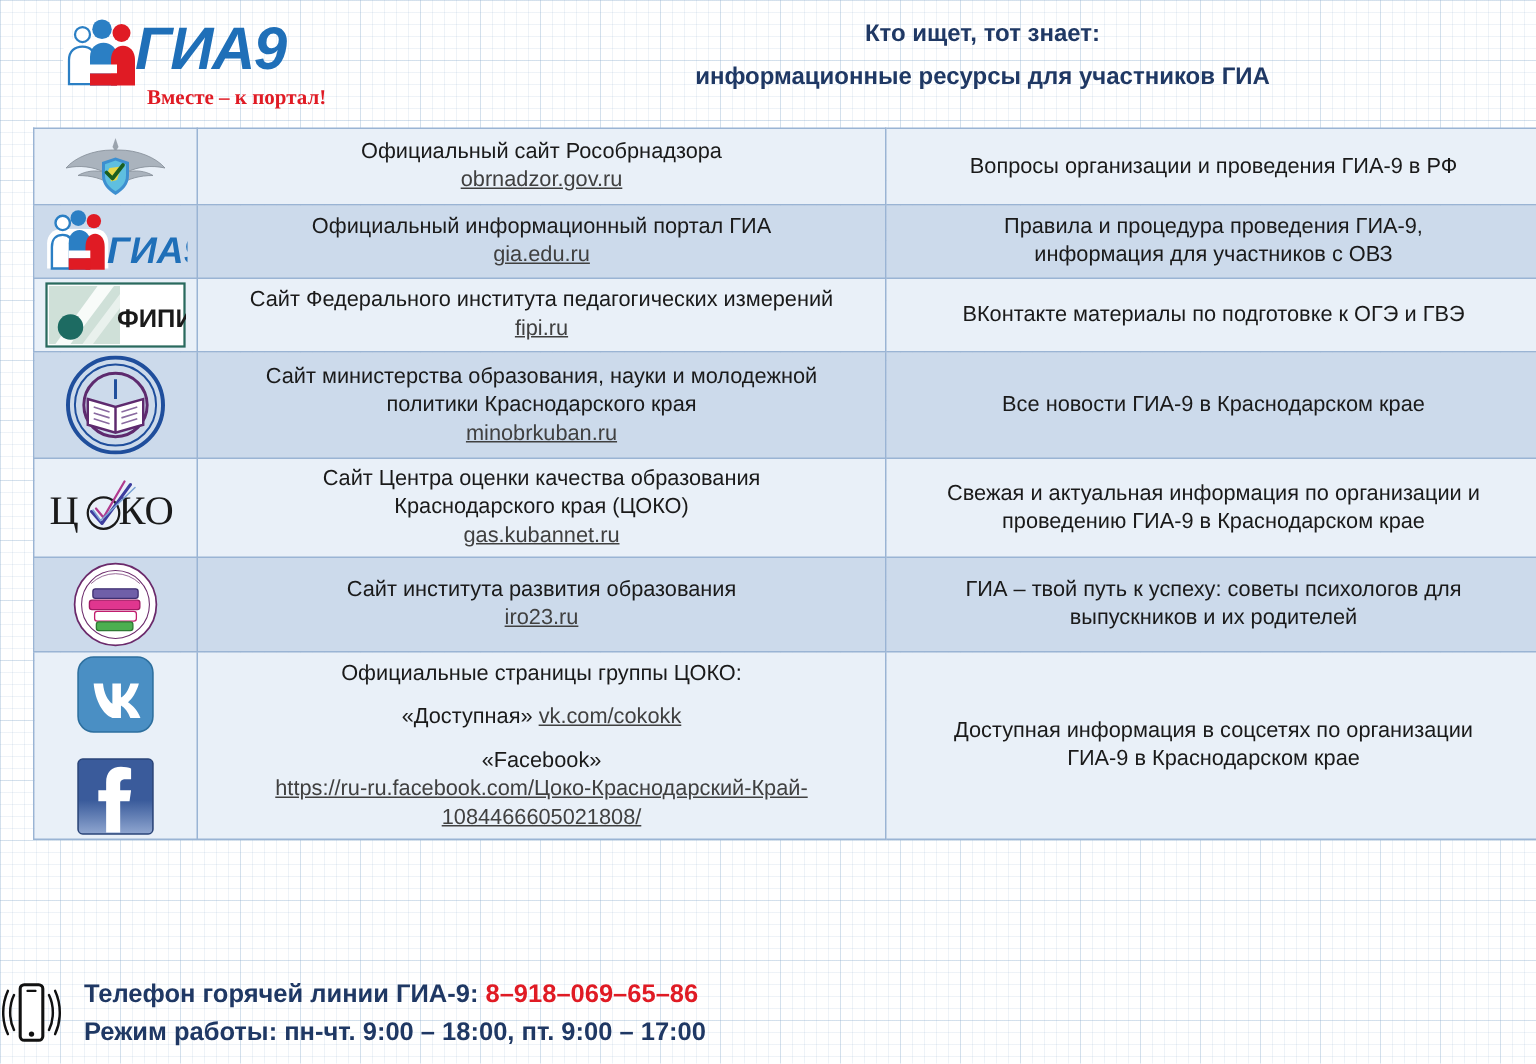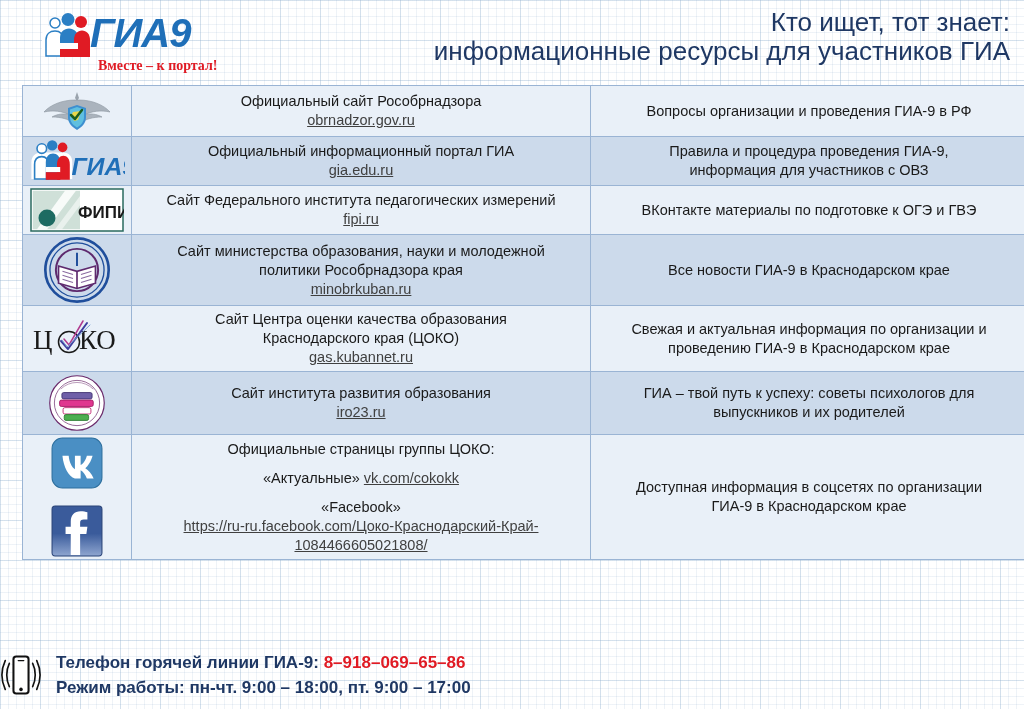--- a/index.html
+++ b/index.html
@@ -60,24 +60,24 @@
     font-weight: bold;
     font-size: 14px;
     color: #e01b24;
     white-space: nowrap;
   }
   .header-title {
     position: absolute;
     left: 300px;
     top: 8px;
     width: 710px;
-    text-align: right;
+    text-align: center;
     color: #1f3864;
-    font-weight: normal;
-    font-size: 26px;
+    font-weight: bold;
+    font-size: 16px;
     line-height: 29px;
   }
   .header-title .ln { display: block; white-space: nowrap; }
 
   
   .res-table {
     position: absolute;
     left: 22px;
     top: 85px;
     width: 980px;
@@ -257,21 +257,21 @@
           <path d="M22 44 L50 52 L78 44 L78 70 L50 78 L22 70 Z" fill="#ffffff" stroke="#5e2a6e" stroke-width="2.5"></path>
           <path d="M50 52 L50 78" stroke="#5e2a6e" stroke-width="2.5"></path>
           <path d="M28 52 L44 57 M28 58 L44 63 M28 64 L44 69" stroke="#8a6aa0" stroke-width="1.6"></path>
           <path d="M56 57 L72 52 M56 63 L72 58 M56 69 L72 64" stroke="#8a6aa0" stroke-width="1.6"></path>
           <path d="M50 24 L50 44" stroke="#1f4e9c" stroke-width="3"></path>
         </svg>
       </div>
     </td>
     <td class="col-desc">
       <span class="desc-line">Сайт министерства образования, науки и молодежной</span>
-      <span class="desc-line">политики Рособрнадзора края</span>
+      <span class="desc-line">политики Краснодарского края</span>
       <span class="desc-line lnk">minobrkuban.ru</span>
     </td>
     <td class="col-note">
       <span class="desc-line">Все новости ГИА-9 в Краснодарском крае</span>
     </td>
   </tr>
 
   <tr class="odd">
     <td class="col-logo">
       <div class="logo-cell">
@@ -338,21 +338,21 @@
           </defs>
           <rect x="2" y="2" width="96" height="96" rx="6" fill="url(#fbg)"></rect>
           <rect x="2" y="2" width="96" height="96" rx="6" fill="none" stroke="#2a4478" stroke-width="2"></rect>
           <path d="M56 96 L56 56 L68 56 L70 42 L56 42 L56 34 C56 30 58 28 63 28 L70 28 L70 14 C67 13 62 12 57 12 C45 12 38 19 38 32 L38 42 L28 42 L28 56 L38 56 L38 96 Z" fill="#ffffff"></path>
         </svg>
       </div>
     </td>
     <td class="col-desc">
       <span class="desc-line">Официальные страницы группы ЦОКО:</span>
       <span class="gap-line"></span>
-      <span class="desc-line"><span>«Актуальные»</span> <span class="lnk">vk.com/cokokk</span></span>
+      <span class="desc-line"><span>«Доступная»</span> <span class="lnk">vk.com/cokokk</span></span>
       <span class="gap-line"></span>
       <span class="desc-line">«Facebook»</span>
       <span class="desc-line lnk">https://ru-ru.facebook.com/Цоко-Краснодарский-Край-</span>
       <span class="desc-line lnk">1084466605021808/</span>
     </td>
     <td class="col-note">
       <span class="desc-line">Доступная информация в соцсетях по организации</span>
       <span class="desc-line">ГИА-9 в Краснодарском крае</span>
     </td>
   </tr>

